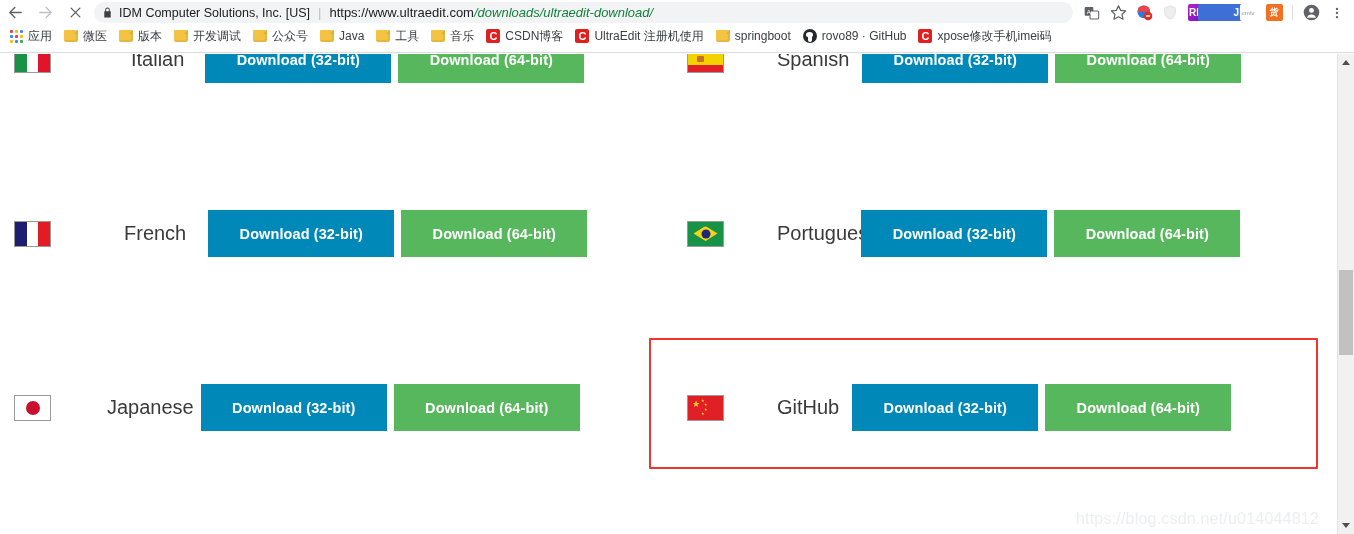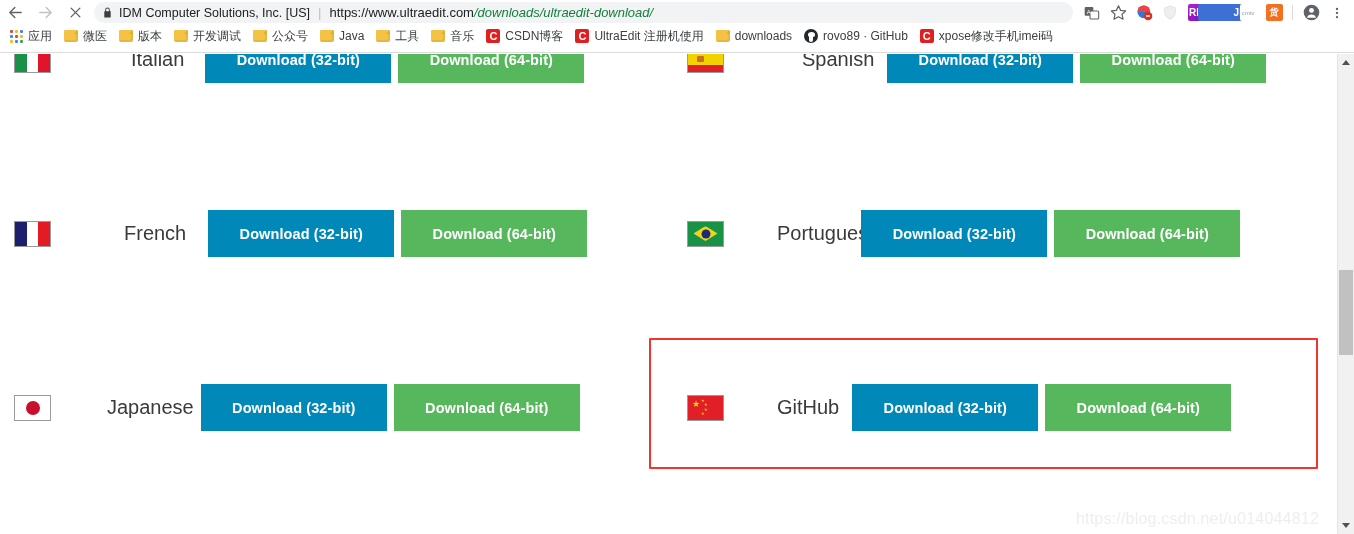--- a/index.html
+++ b/index.html
@@ -332,21 +332,21 @@
       <span class="bm-label">CSDN博客</span>
     </div>
 
     <div class="bm">
       <span class="csdn-icon">C</span>
       <span class="bm-label">UltraEdit 注册机使用</span>
     </div>
 
     <div class="bm">
       <span class="folder-icon"></span>
-      <span class="bm-label">downloads</span>
+      <span class="bm-label">springboot</span>
     </div>
 
     <div class="bm">
       <span class="gh-icon"></span>
       <span class="bm-label">rovo89 · GitHub</span>
     </div>
 
     <div class="bm">
       <span class="csdn-icon">C</span>
       <span class="bm-label">xpose修改手机imei码</span>
@@ -358,21 +358,21 @@
 
       <div class="lang-row" style="left:14px; top:-18px;">
         <span class="flag flag-it"></span>
         <span class="lang-name" style="margin-left:80px;">Italian</span>
         <span class="dl-btn dl-32" style="margin-left:21px;">Download (32-bit)</span>
         <span class="dl-btn dl-64" style="margin-left:7px;">Download (64-bit)</span>
       </div>
 
       <div class="lang-row" style="left:687px; top:-18px;">
         <span class="flag flag-es"></span>
-        <span class="lang-name" style="margin-left:78px;">Spanish</span>
+        <span class="lang-name" style="margin-left:53px;">Spanish</span>
         <span class="dl-btn dl-32" style="margin-left:13px;">Download (32-bit)</span>
         <span class="dl-btn dl-64" style="margin-left:7px;">Download (64-bit)</span>
       </div>
 
       <div class="lang-row" style="left:14px; top:156px;">
         <span class="flag flag-fr"></span>
         <span class="lang-name" style="margin-left:73px;">French</span>
         <span class="dl-btn dl-32" style="margin-left:22px;">Download (32-bit)</span>
         <span class="dl-btn dl-64" style="margin-left:7px;">Download (64-bit)</span>
       </div>

